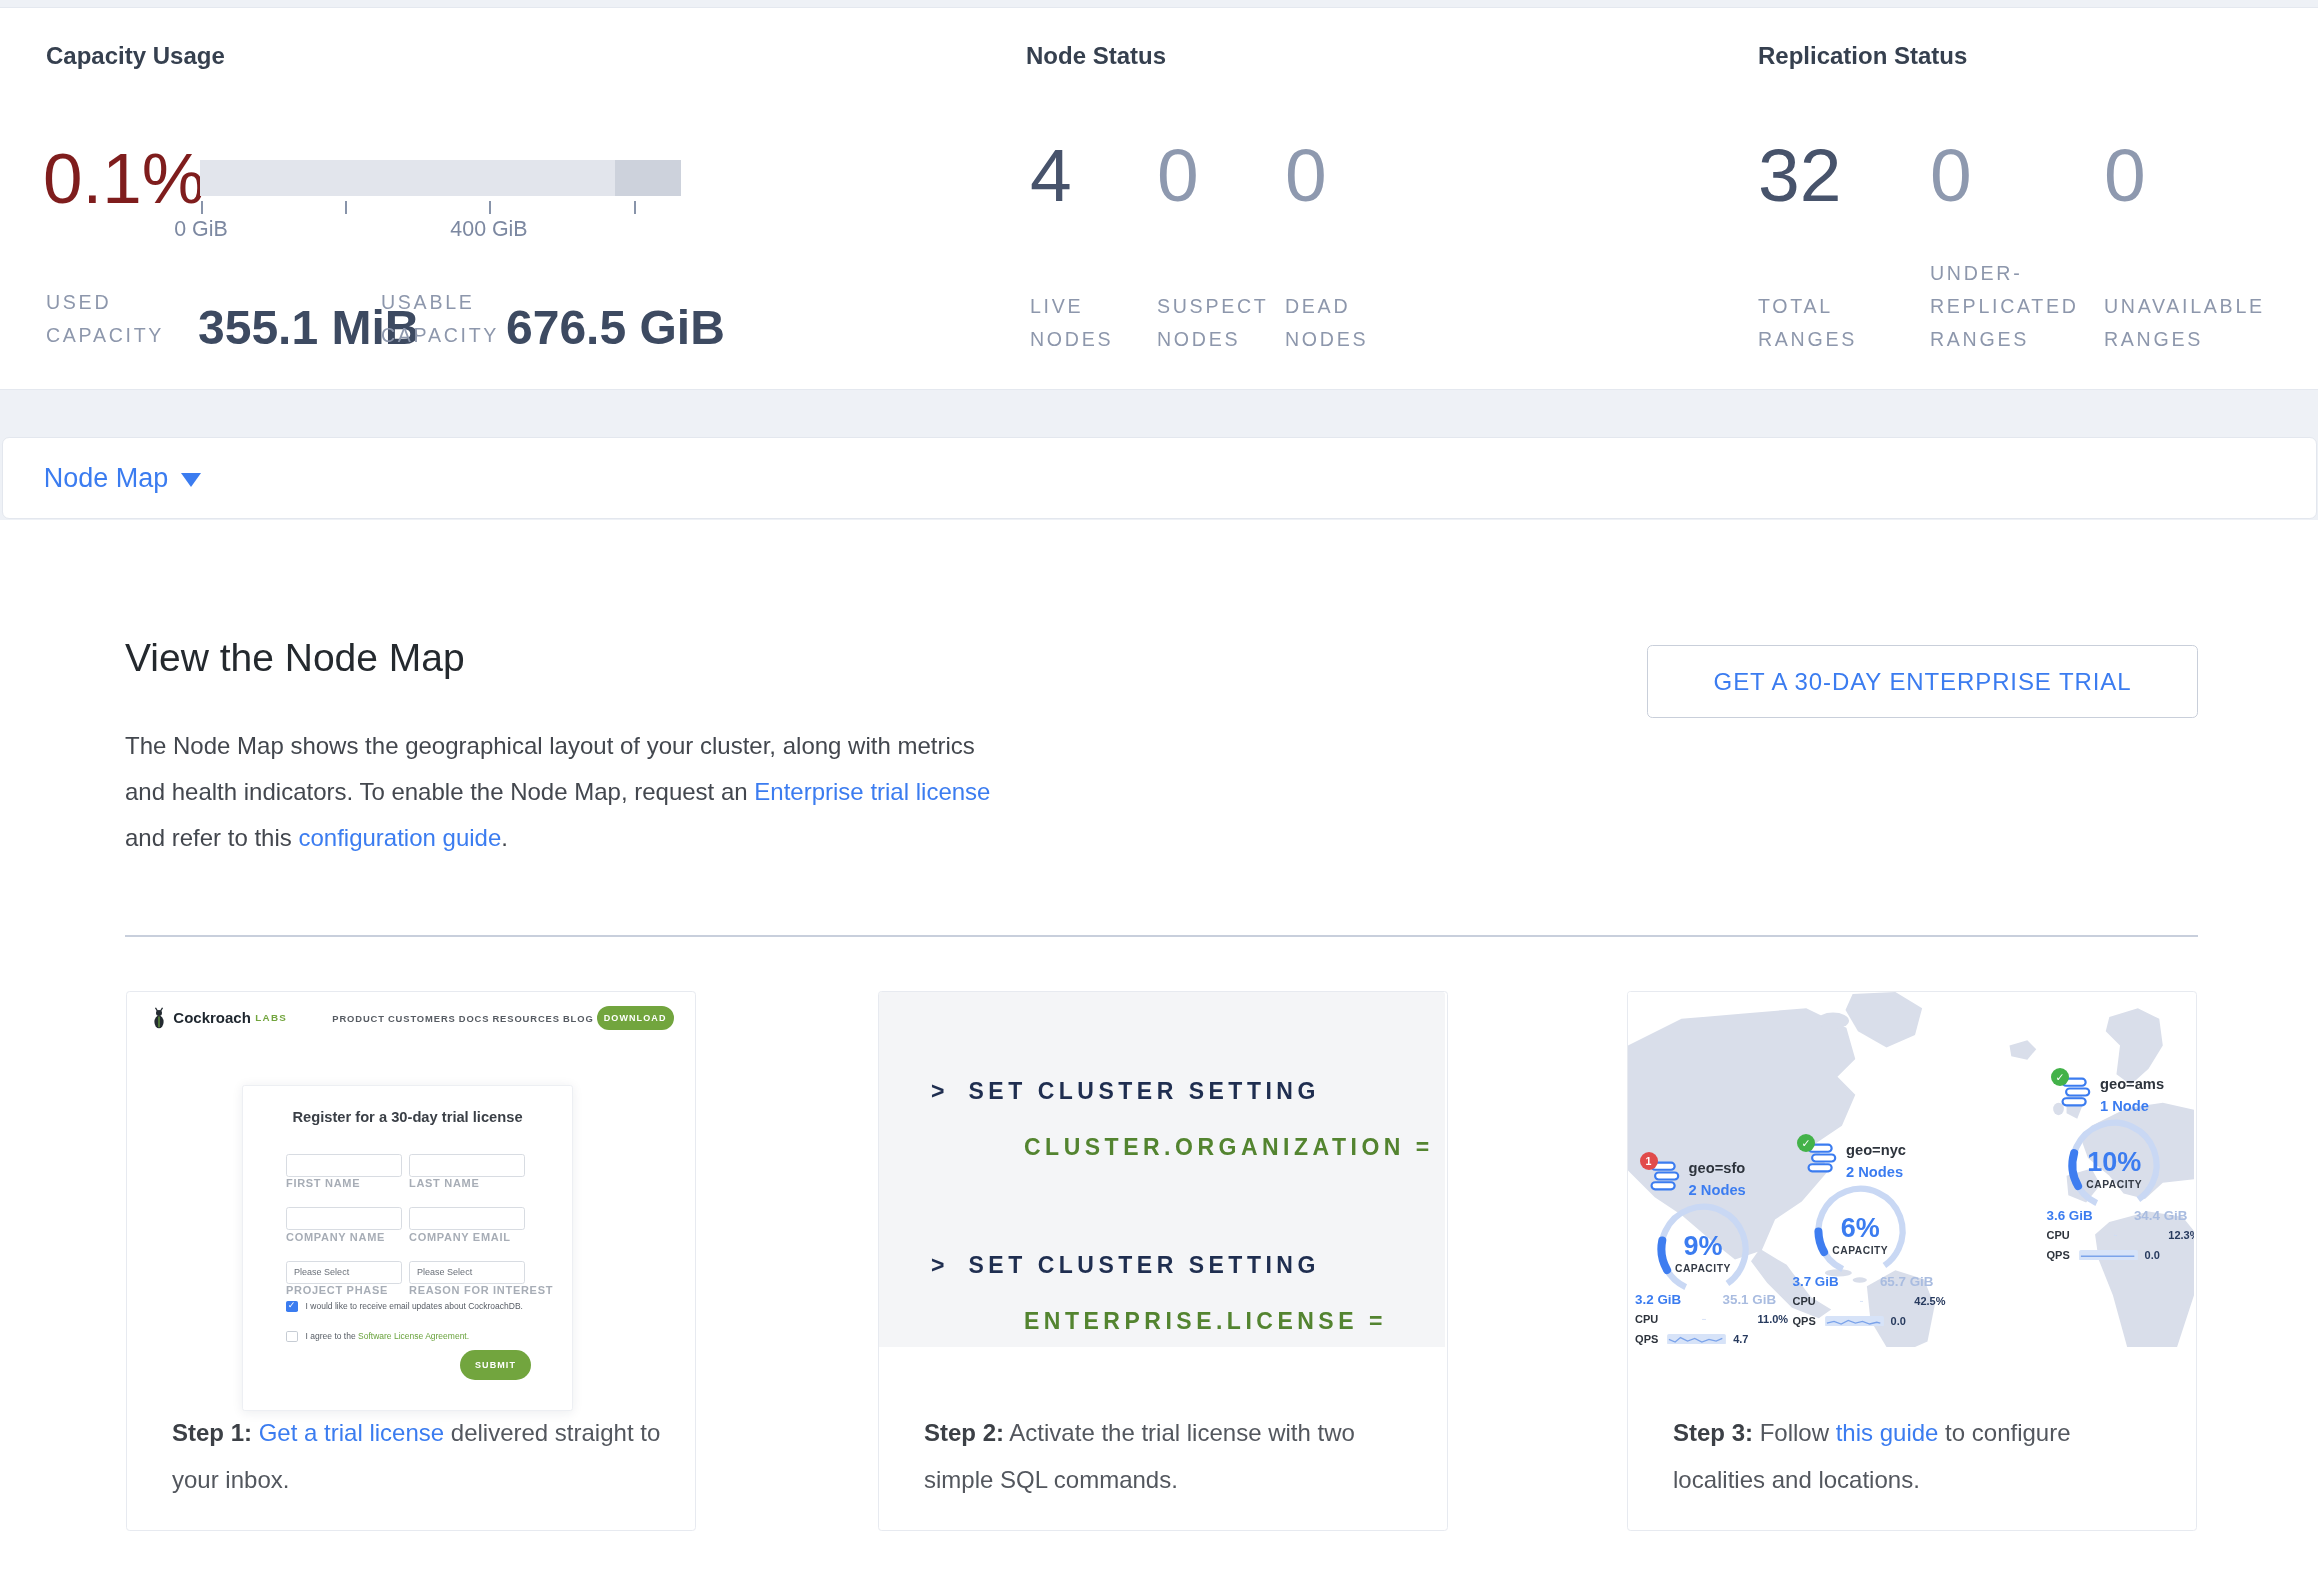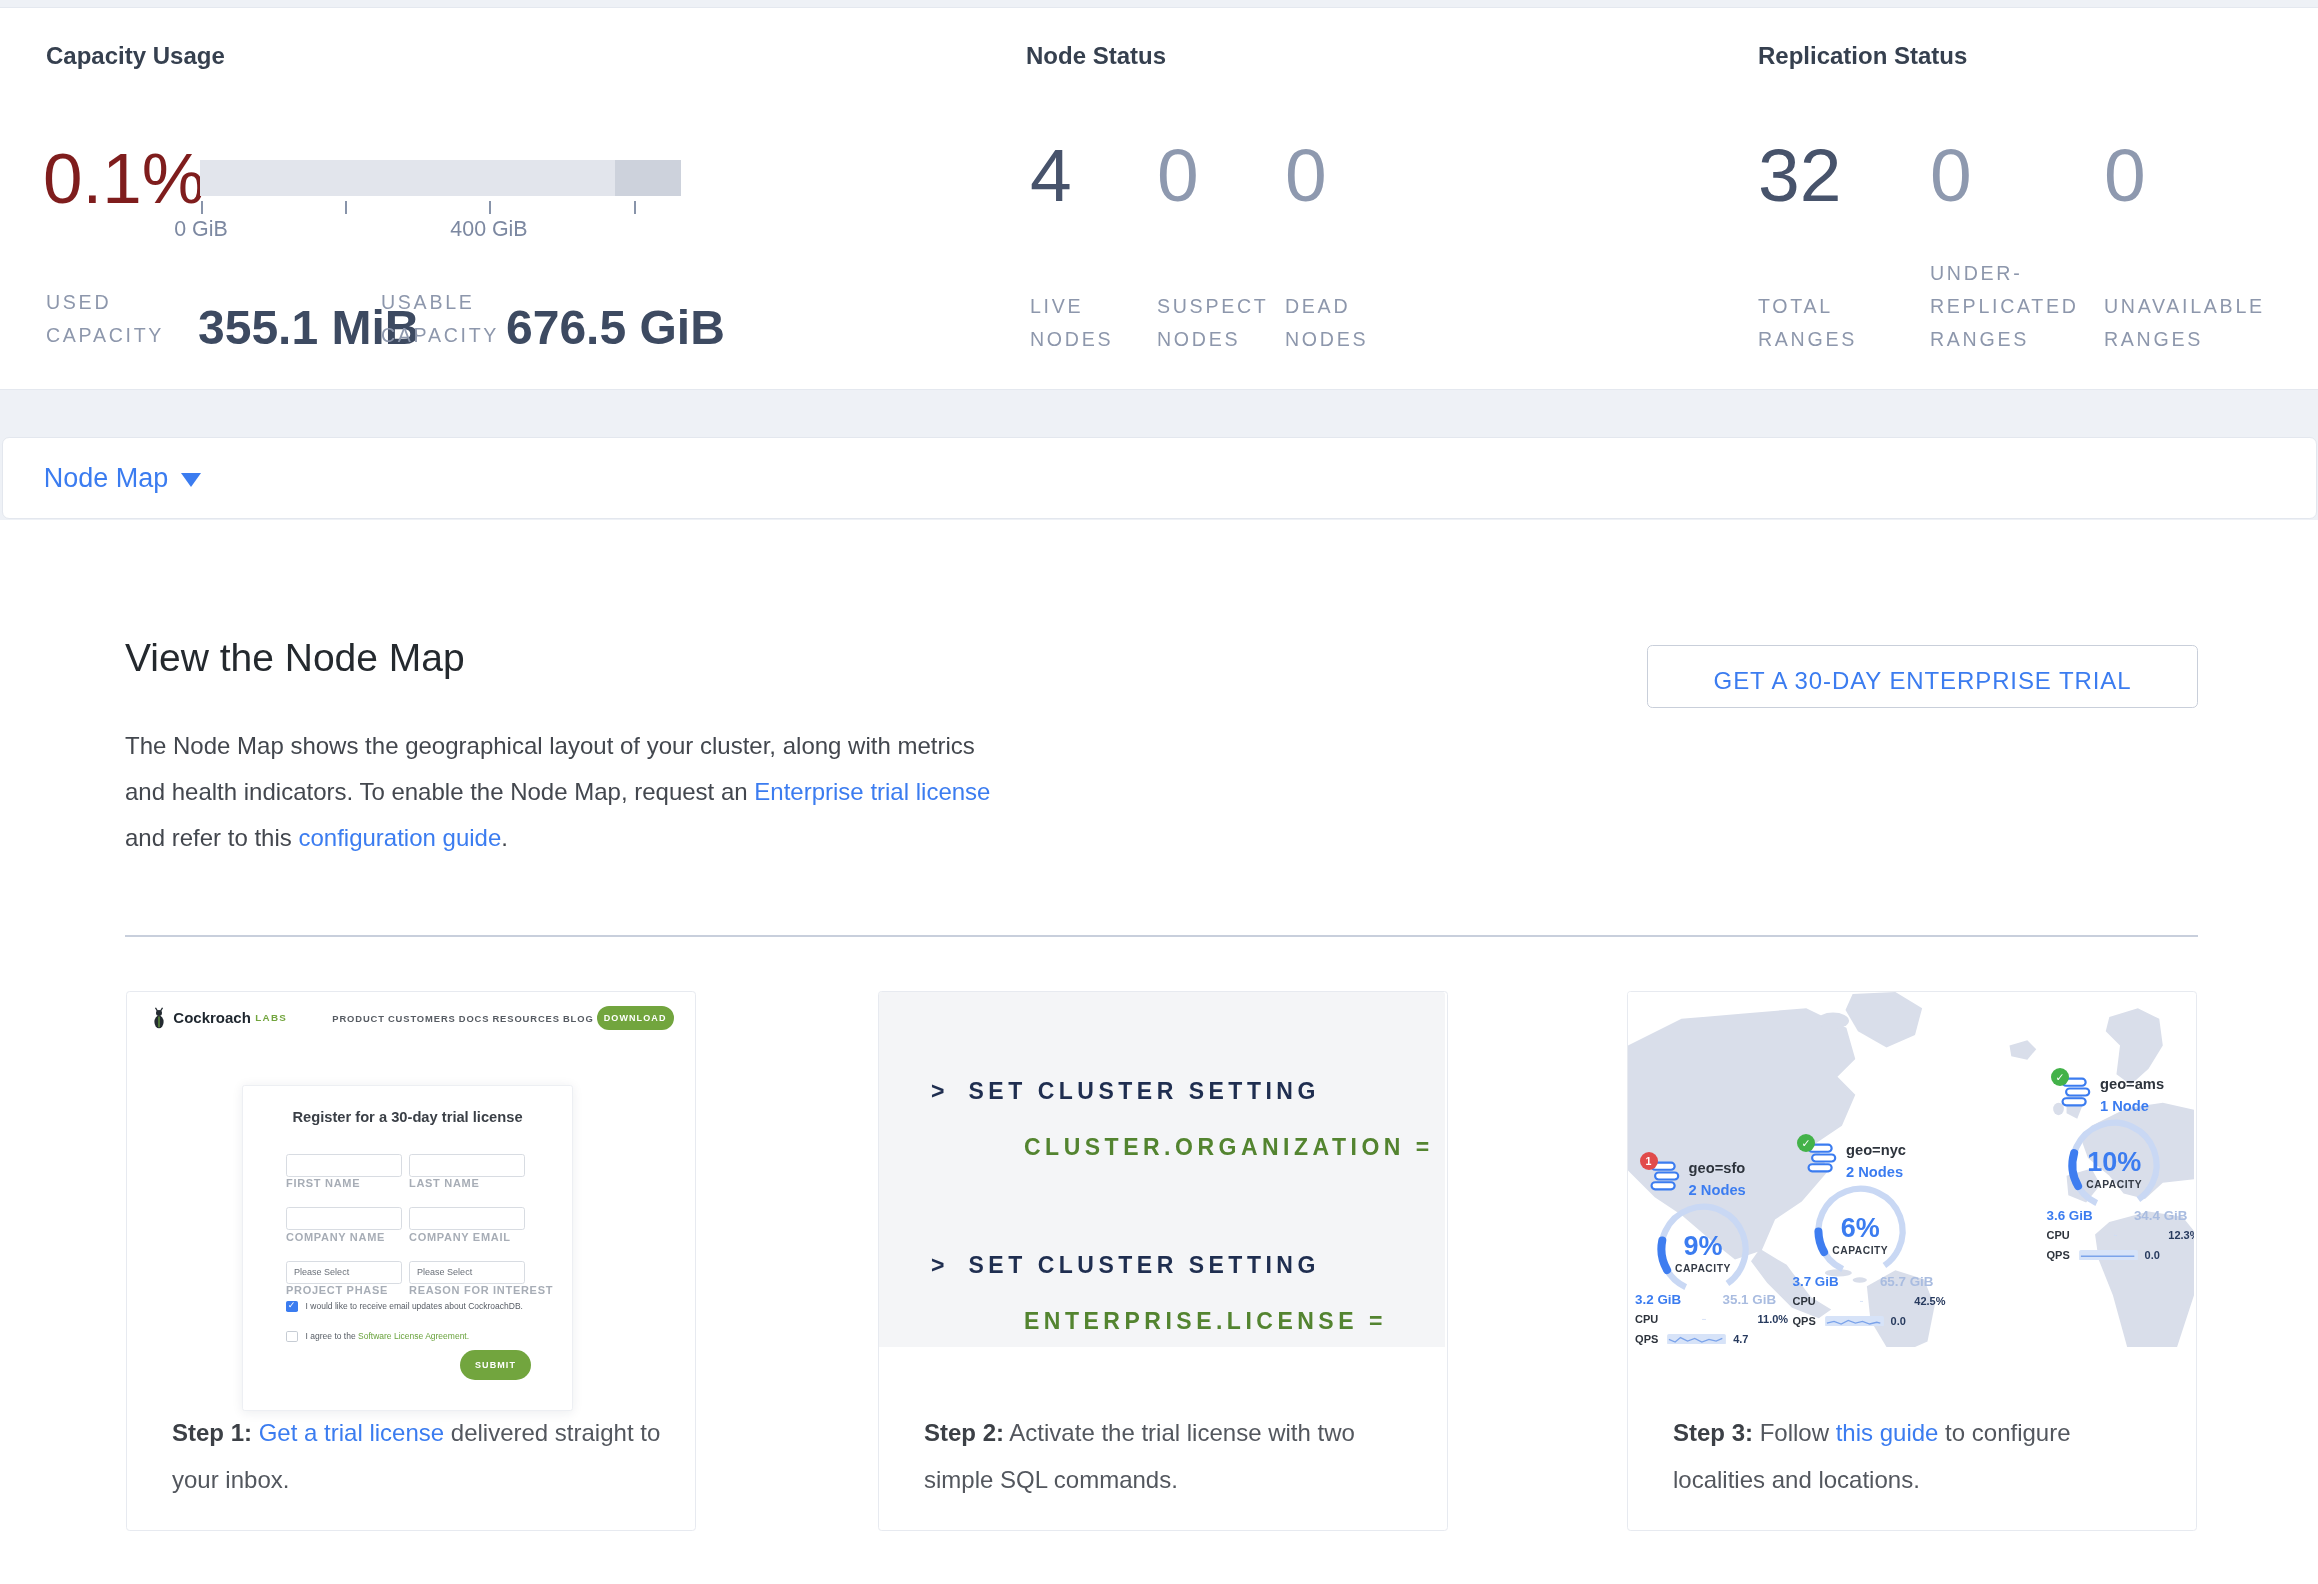--- a/index.html
+++ b/index.html
@@ -28,21 +28,21 @@
                   border:0.9px solid #e3e7ee; border-radius:7.1px; }
   .selector-label { position:absolute; left:41px; top:0; line-height:80px; font-size:27px; color:#3b7cf0; }
   .selector-caret { position:absolute; left:178px; top:35px; width:0; height:0;
                     border-left:10.7px solid transparent; border-right:10.7px solid transparent; border-top:14.3px solid #3b7cf0; }
 
   
   .main { position:absolute; left:0; top:520px; width:2319px; height:1065px; background:#fff; }
   .main-heading { position:absolute; left:125px; top:116px; font-size:39px; font-weight:400; color:#24292e; }
   .main-para { position:absolute; left:125px; top:203px; width:874px; font-size:24px; line-height:46px; color:#43474e; }
   .main-para a, .caption a, .link { color:#3b7cf0; text-decoration:none; cursor:pointer; }
-  .trial-btn { position:absolute; left:1647px; top:125px; width:551px; height:63px; background:#fff;
+  .trial-btn { position:absolute; left:1647px; top:125px; width:551px; height:73px; background:#fff;
                border:1.8px solid #c9cfda; border-radius:5.3px; font-size:24px; letter-spacing:0.9px; color:#3b7cf0;
                text-align:center; line-height:70px; cursor:pointer; font-family:inherit; }
   .divider { position:absolute; left:125px; top:415px; width:2073px; height:1.8px; background:#c8cfdc; }
 
   
   .card { position:absolute; top:471px; width:570px; height:540px; background:#fff;
           border:1.8px solid #e7eaf0; border-radius:3.6px; }
   .card1 { left:126px; } .card2 { left:878px; } .card3 { left:1627px; }
   .caption { position:absolute; top:417px; left:45px; right:30px; font-size:24px; line-height:47px; color:#53575e; }
   .caption b { color:#3c4046; font-weight:700; }

